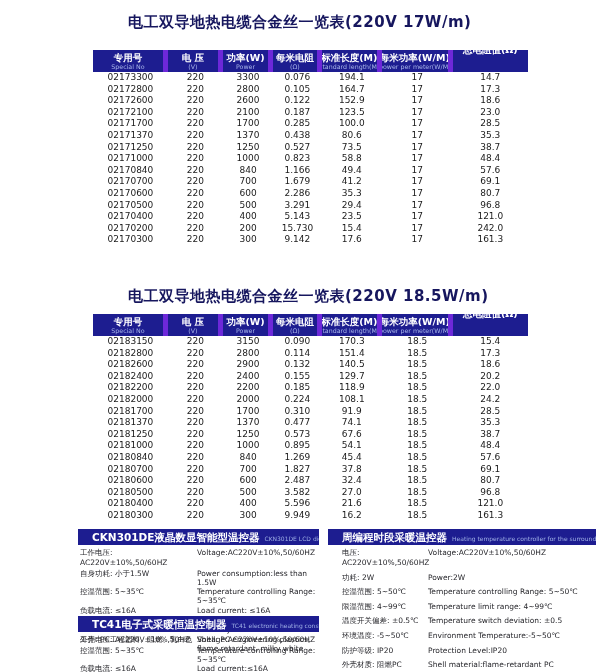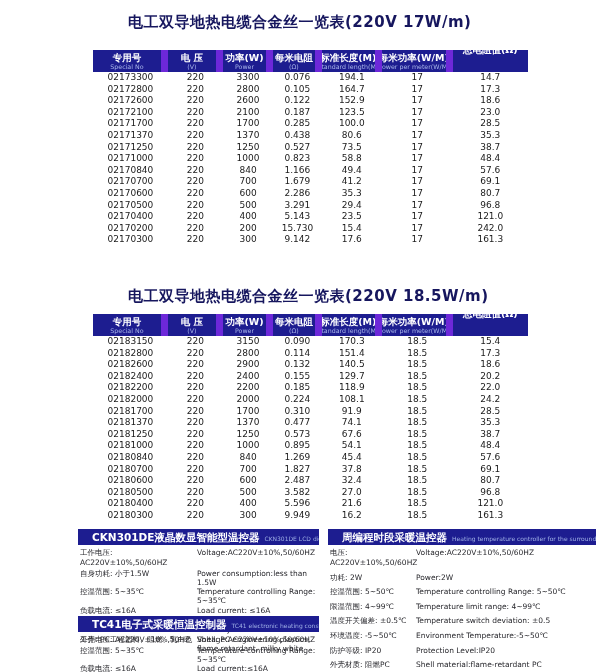--- a/index.html
+++ b/index.html
@@ -13,21 +13,21 @@
   }
   .title-1{top:13px;}
   .title-2{top:287px;}
 
   .spec-table{position:absolute; left:93px; width:435px;}
   .table-1{top:50px;}
   .table-2{top:314px;}
   .thead{display:flex; height:22px; background:#1d1d90;}
   .hcell{
     display:flex; flex-direction:column; align-items:center; justify-content:center;
-    border-right:7px solid #6d28d9; box-sizing:border-box; overflow:hidden;
+    border-right:5px solid #6d28d9; box-sizing:border-box; overflow:hidden;
   }
   .hcell:last-child{border-right:none;gap:16px;}
   .hcn{font-size:9.5px; font-weight:bold; color:#ffffff; white-space:nowrap; line-height:11px;}
   .hen{font-size:6.3px; color:#a9b6ea; white-space:nowrap; line-height:8px; transform-origin:center;}
   .trow{display:flex; height:11.6px; align-items:flex-start;}
   .tcell{
     text-align:center; font-size:9px; color:#1a1a1a; white-space:nowrap;
     overflow:visible; line-height:11.6px;
   }
   .hcell:nth-child(1),.tcell:nth-child(1){width:17.2%;}
@@ -47,21 +47,21 @@
     padding:0 14px; overflow:hidden; white-space:nowrap;
   }
   .bar-cn{font-size:10.5px; font-weight:bold; color:#ffffff; line-height:16px;}
   .bar-en{font-size:6px; color:#9fb0e6; margin-left:5px;}
   .box-body{padding:3px 0 0 2px;}
   .specrow{display:flex; align-items:flex-start; font-size:7.5px; color:#26262b;}
   .specrow .cn{line-height:10px;}
   .specrow .en{flex:1; line-height:9px;}
   .box-ckn .cn,.box-tc41 .cn{width:117px; flex:none;}
   .box-weekly .cn{width:86px; flex:none;}
-  .box-weekly .specrow{margin-bottom:4.6px;}
+  .box-weekly .specrow{margin-bottom:4.6px;margin-left:12px;}
   .box-ckn .specrow,.box-tc41 .specrow{margin-bottom:0.6px;}
 </style>
 </head>
 <body>
 
 <div class="page">
 
   <div class="doc-title title-1">电工双导地热电缆合金丝一览表(220V 17W/m)</div>
 
   <div class="spec-table table-1">

